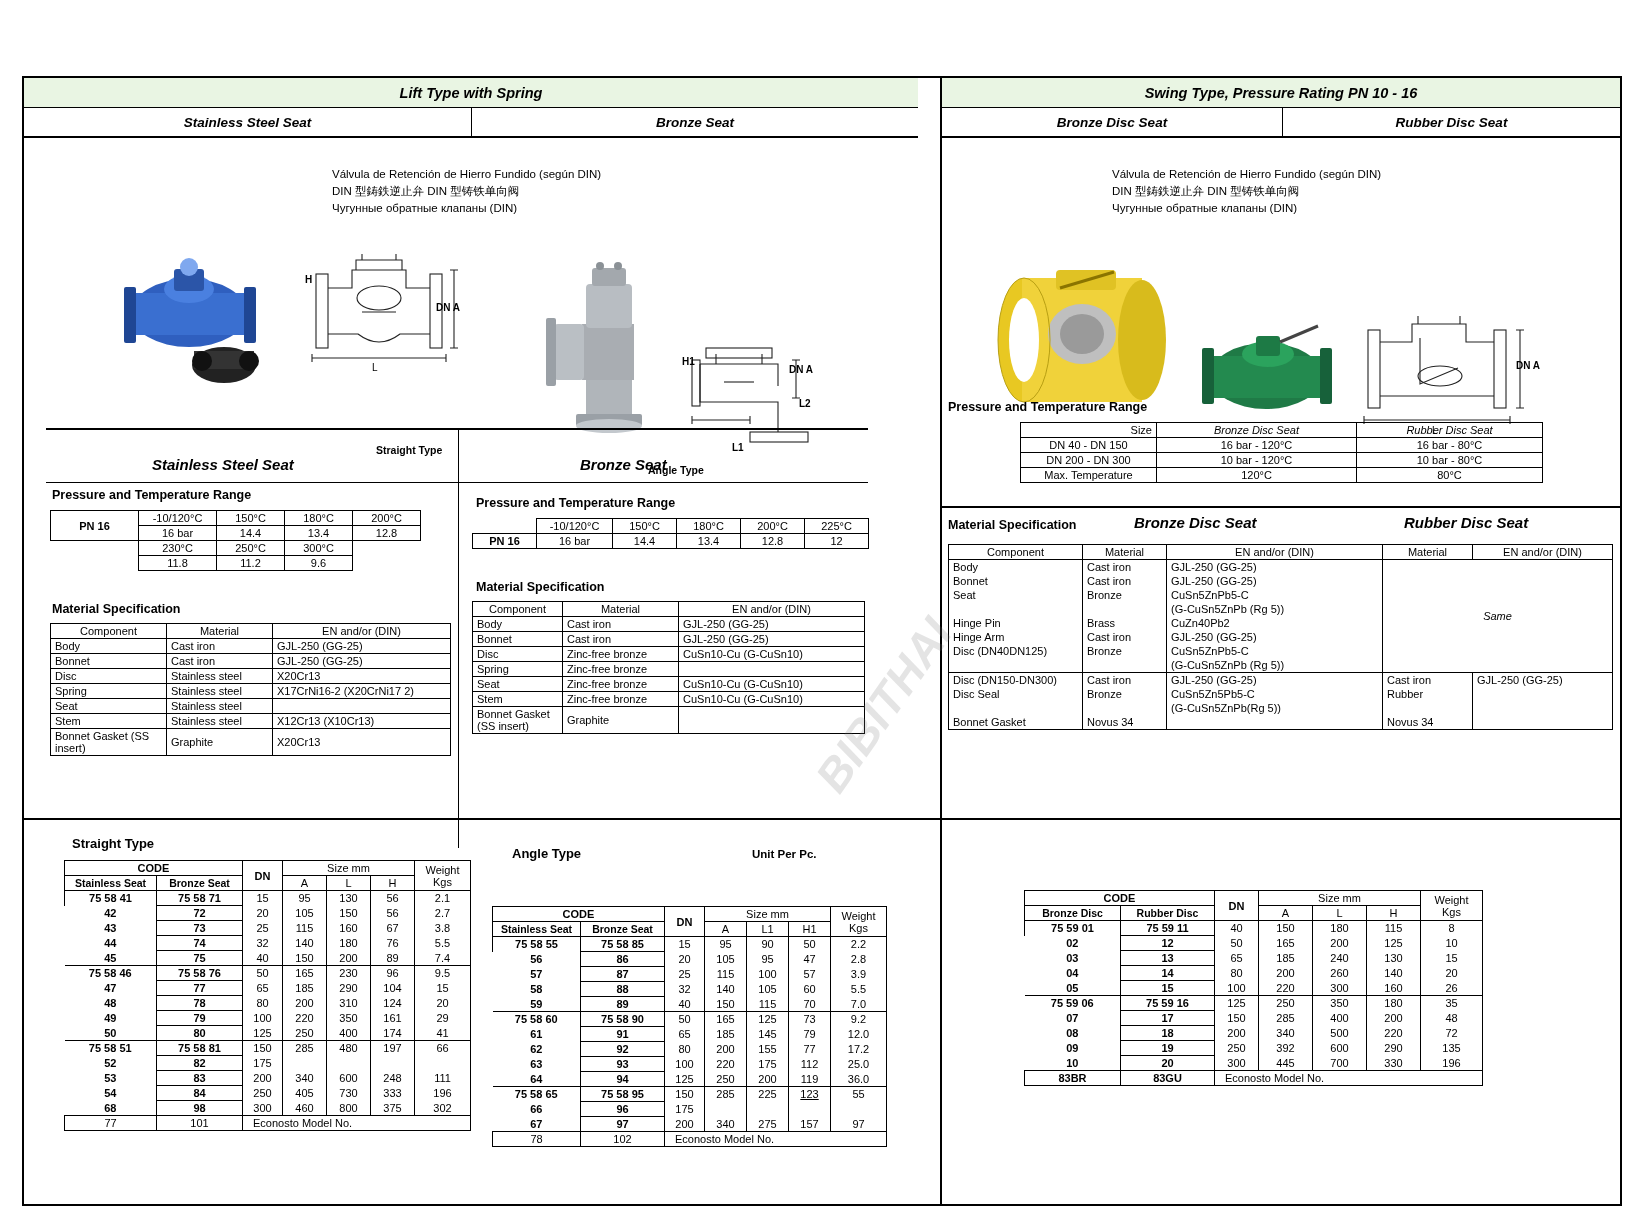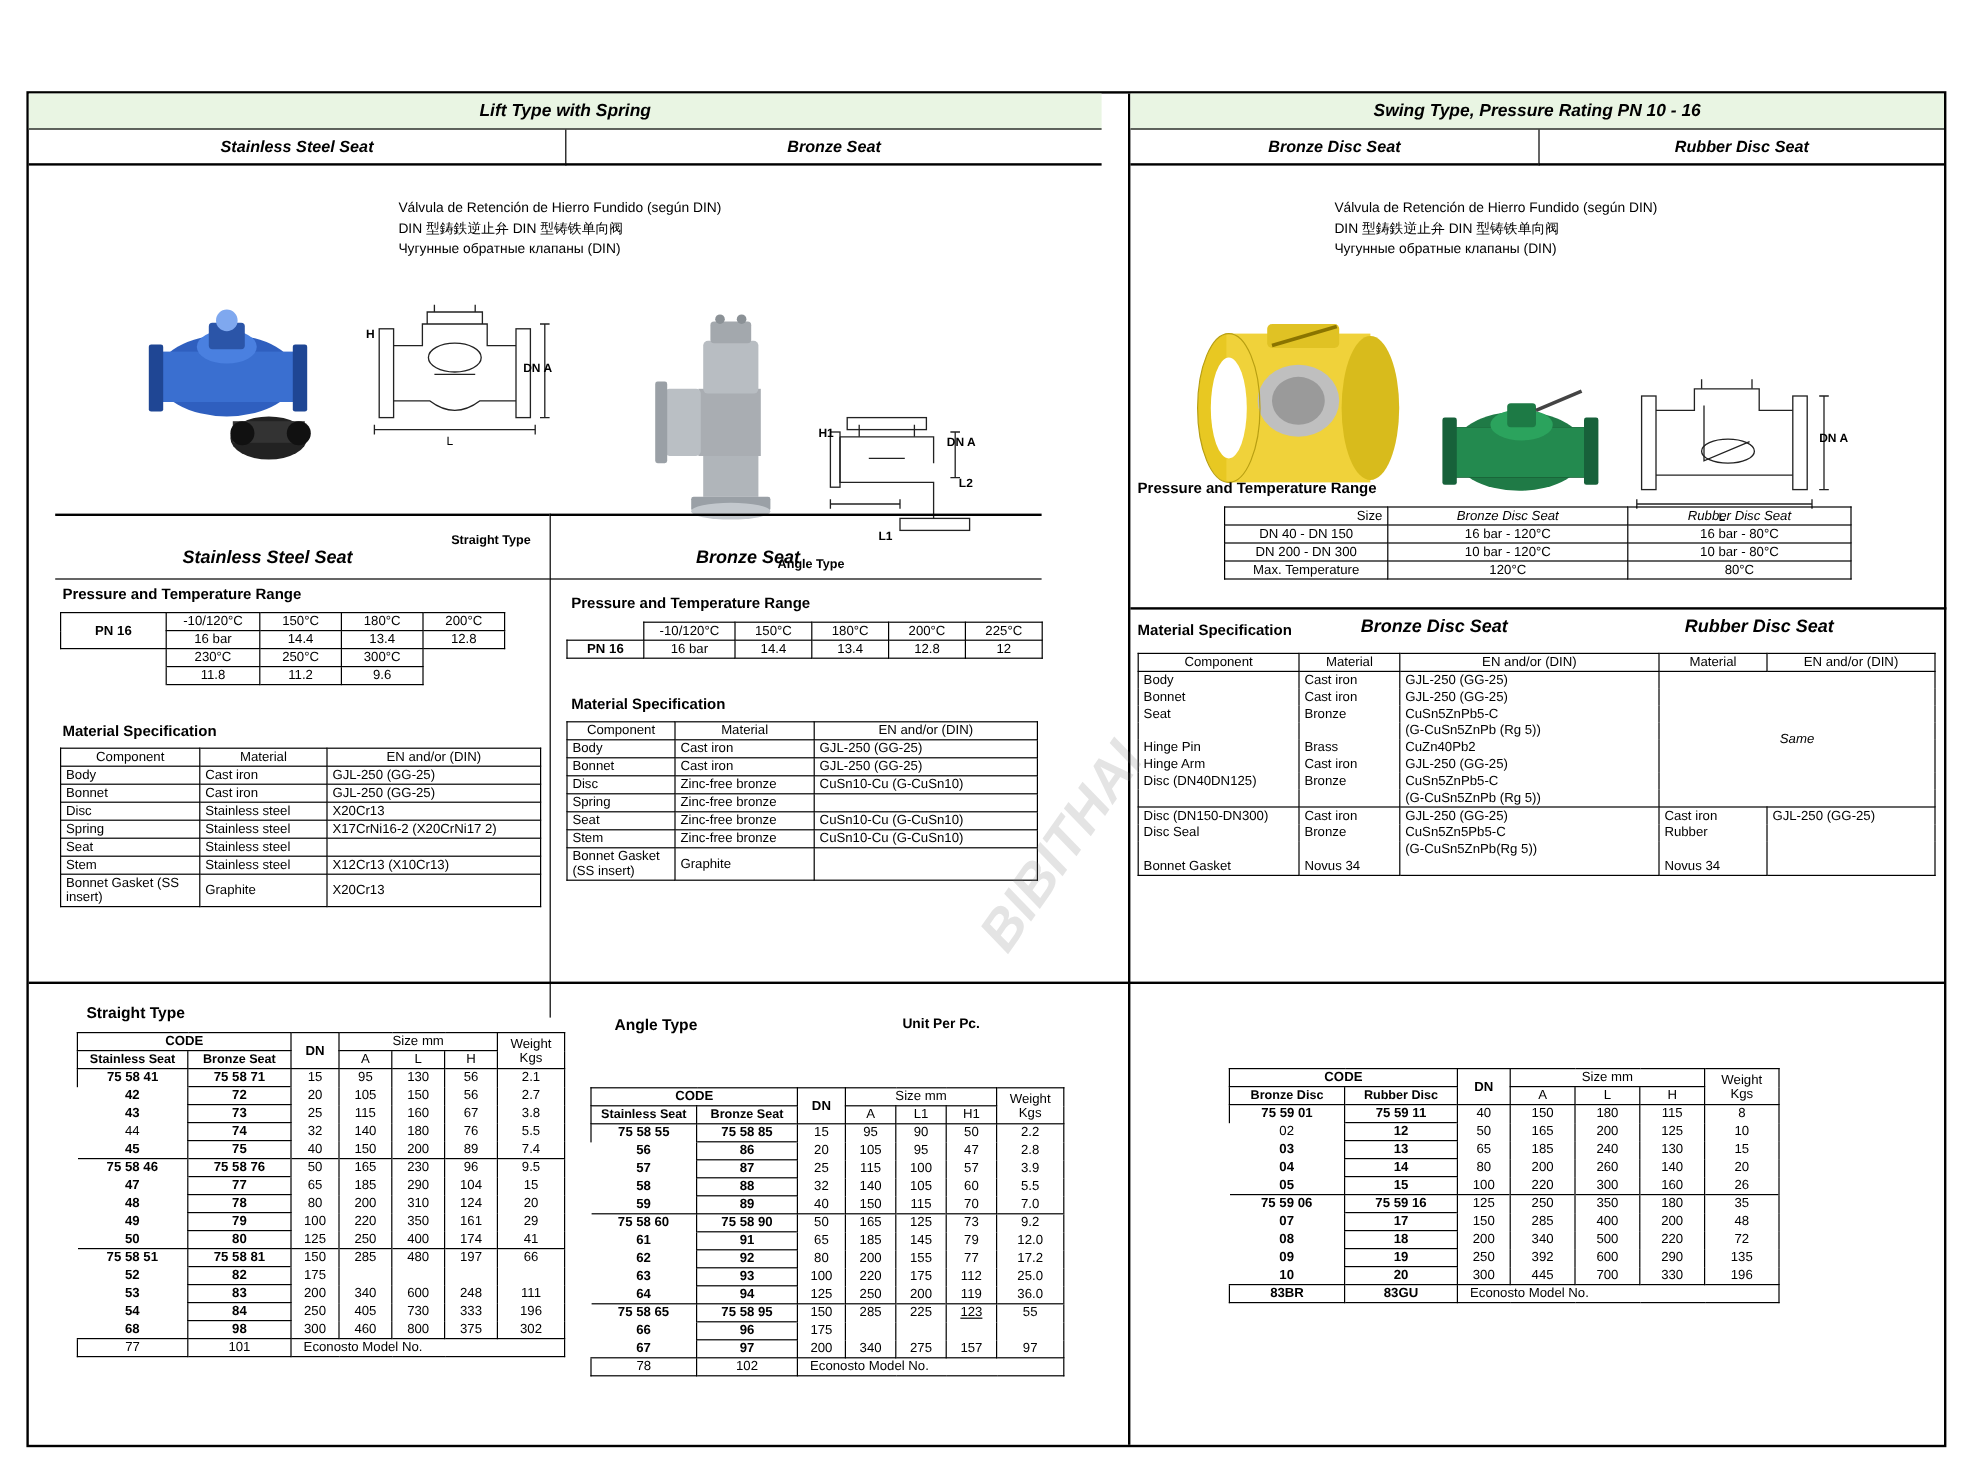--- a/index.html
+++ b/index.html
@@ -570,21 +570,21 @@
       <tr>
             <td style="font-weight:bold;border:none;">43</td>
             <td style="font-weight:bold;border-left:1px solid #000;border-right:1px solid #000;">73</td>
             <td style="border-bottom:none;border-top:none;">25</td>
             <td style="border-bottom:none;border-top:none;">115</td>
             <td style="border-bottom:none;border-top:none;">160</td>
             <td style="border-bottom:none;border-top:none;">67</td>
             <td style="border-bottom:none;border-top:none;">3.8</td>
           </tr>
       <tr>
-            <td style="font-weight:normal;border:none;margin-top:44px;">44</td>
+            <td style="font-weight:bold;border:none;margin-top:44px;">44</td>
             <td style="font-weight:bold;border-left:1px solid #000;border-right:1px solid #000;">74</td>
             <td style="border-bottom:none;border-top:none;">32</td>
             <td style="border-bottom:none;border-top:none;">140</td>
             <td style="border-bottom:none;border-top:none;">180</td>
             <td style="border-bottom:none;border-top:none;">76</td>
             <td style="border-bottom:none;border-top:none;">5.5</td>
           </tr>
       <tr>
             <td style="font-weight:bold;border-top:none;border-left:none;border-bottom:none;">45</td>
             <td style="font-weight:bold;border-left:1px solid #000;border-right:1px solid #000;border-bottom:none;">75</td>
@@ -867,21 +867,21 @@
       <tr>
             <td style="font-weight:bold;border-bottom:none;">75 59 01</td>
             <td style="font-weight:bold;border-bottom:none;">75 59 11</td>
             <td style="border-bottom:none;">40</td>
             <td style="border-bottom:none;">150</td>
             <td style="border-bottom:none;">180</td>
             <td style="border-bottom:none;">115</td>
             <td style="border-bottom:none;">8</td>
           </tr>
       <tr>
-            <td style="font-weight:normal;border:none;">02</td>
+            <td style="font-weight:bold;border:none;">02</td>
             <td style="font-weight:bold;border-left:1px solid #000;border-right:1px solid #000;">12</td>
             <td style="border-top:none;border-bottom:none;">50</td>
             <td style="border-top:none;border-bottom:none;">165</td>
             <td style="border-top:none;border-bottom:none;">200</td>
             <td style="border-top:none;border-bottom:none;">125</td>
             <td style="border-top:none;border-bottom:none;">10</td>
           </tr>
       <tr>
             <td style="font-weight:bold;border:none;">03</td>
             <td style="font-weight:bold;border-left:1px solid #000;border-right:1px solid #000;">13</td>

